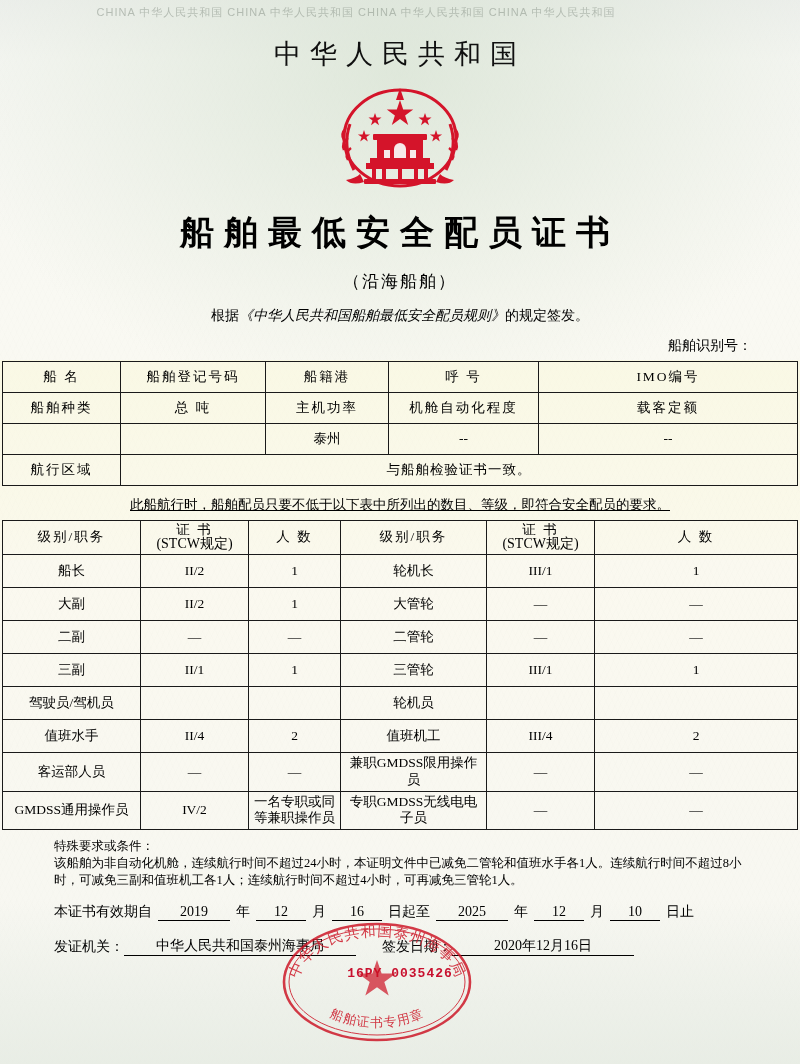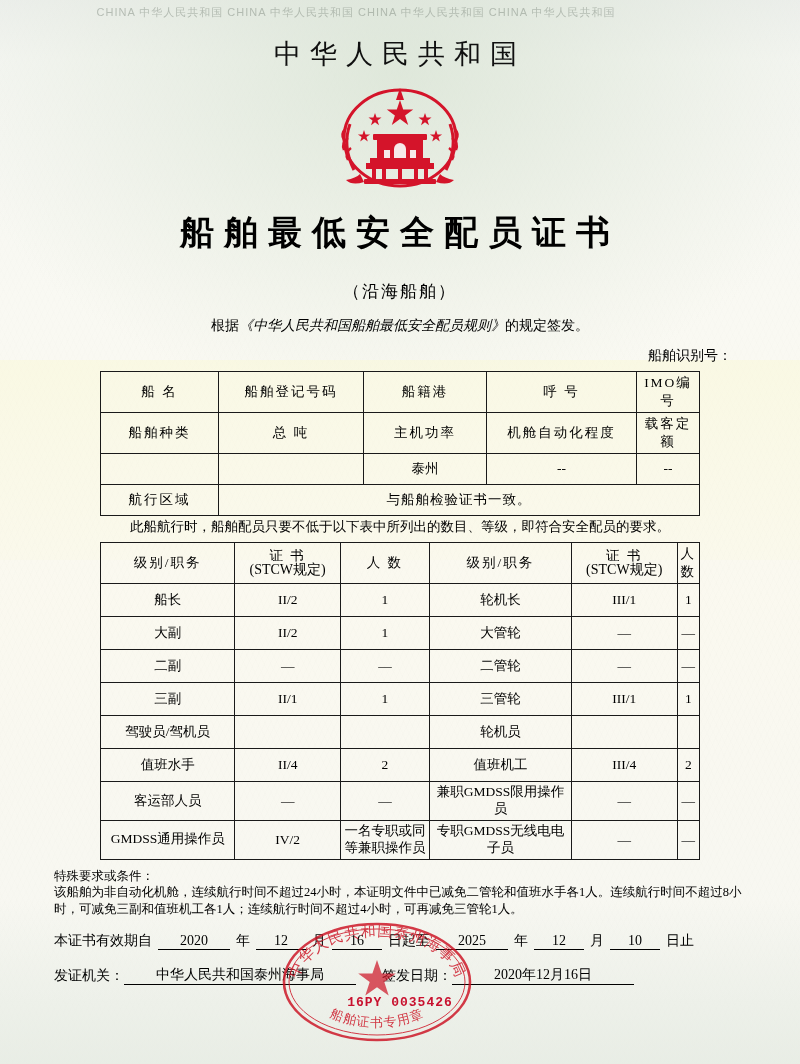--- a/index.html
+++ b/index.html
@@ -61,61 +61,62 @@
     font-size: 34px;
     letter-spacing: 10px;
     font-weight: 700;
     color: #000;
     margin-top: 18px;
   }
   .doc-subtitle {
     text-align:center;
     font-size: 17px;
     letter-spacing: 2px;
-    margin-top: 24px;
+    margin-top: 14px;
     color: #000;
   }
   .issue-note {
     text-align:center;
     font-size: 14px;
     margin-top: 14px;
     color: #000;
   }
   .issue-note i { font-style: italic; }
 
   .ident-row {
     margin-top: 12px;
-    padding-right: 68px;
+    padding-right: 48px;
     text-align: right;
     font-size: 14px;
   }
 
   table.grid {
     border-collapse: collapse;
     margin: 6px auto 0 auto;
-    width: 600px;
+    width: 796px;
     background: rgba(255,255,255,0.05);
   }
   table.grid td {
     border: 1px solid #1a1a1a;
     text-align:center;
     font-size: 13.5px;
     height: 31px;
     padding: 2px 3px;
     color:#000;
   }
   td.hd { font-size: 14px; letter-spacing: 2px; }
   td.left { text-align:left; padding-left: 10px; letter-spacing:1px; }
 
   .note-line {
     width: 692px;
-    margin: 2px auto 0 auto;
+    margin: 10px auto 0 auto;
     text-align:center;
     font-size: 13.5px;
     color:#000;
+    text-decoration:underline;
   }
 
   table.crew { margin-top: 6px; }
   table.crew td { height: 33px; }
   td.stcw { line-height: 1.05; }
   td.stcw .big { font-size: 13.5px; letter-spacing:2px; }
   td.stcw .small { font-size: 14px; }
   td.two-line { font-size: 10px; line-height: 1.25; }
   td.tiny { font-size: 11px; line-height: 1.25; }
 
@@ -354,21 +355,21 @@
       </table>
 
     <div class="special">
       <div class="hdr">特殊要求或条件：</div>
       <div>该船舶为非自动化机舱，连续航行时间不超过24小时，本证明文件中已减免二管轮和值班水手各1人。连续航行时间不超过8小时，可减免三副和值班机工各1人；连续航行时间不超过4小时，可再减免三管轮1人。</div>
     </div>
 
     <div class="valid-row">
       <span>本证书有效期自</span>
       <span class="gap"></span>
-      <span class="u" style="width:72px">2020</span>
+      <span class="u" style="width:72px">2019</span>
       <span class="gap"></span>
         <span>年</span>
         <span class="gap"></span>
       <span class="u" style="width:50px">12</span>
       <span class="gap"></span>
         <span>月</span>
         <span class="gap"></span>
       <span class="u" style="width:50px">16</span>
       <span class="gap"></span>
         <span>日起至</span>

